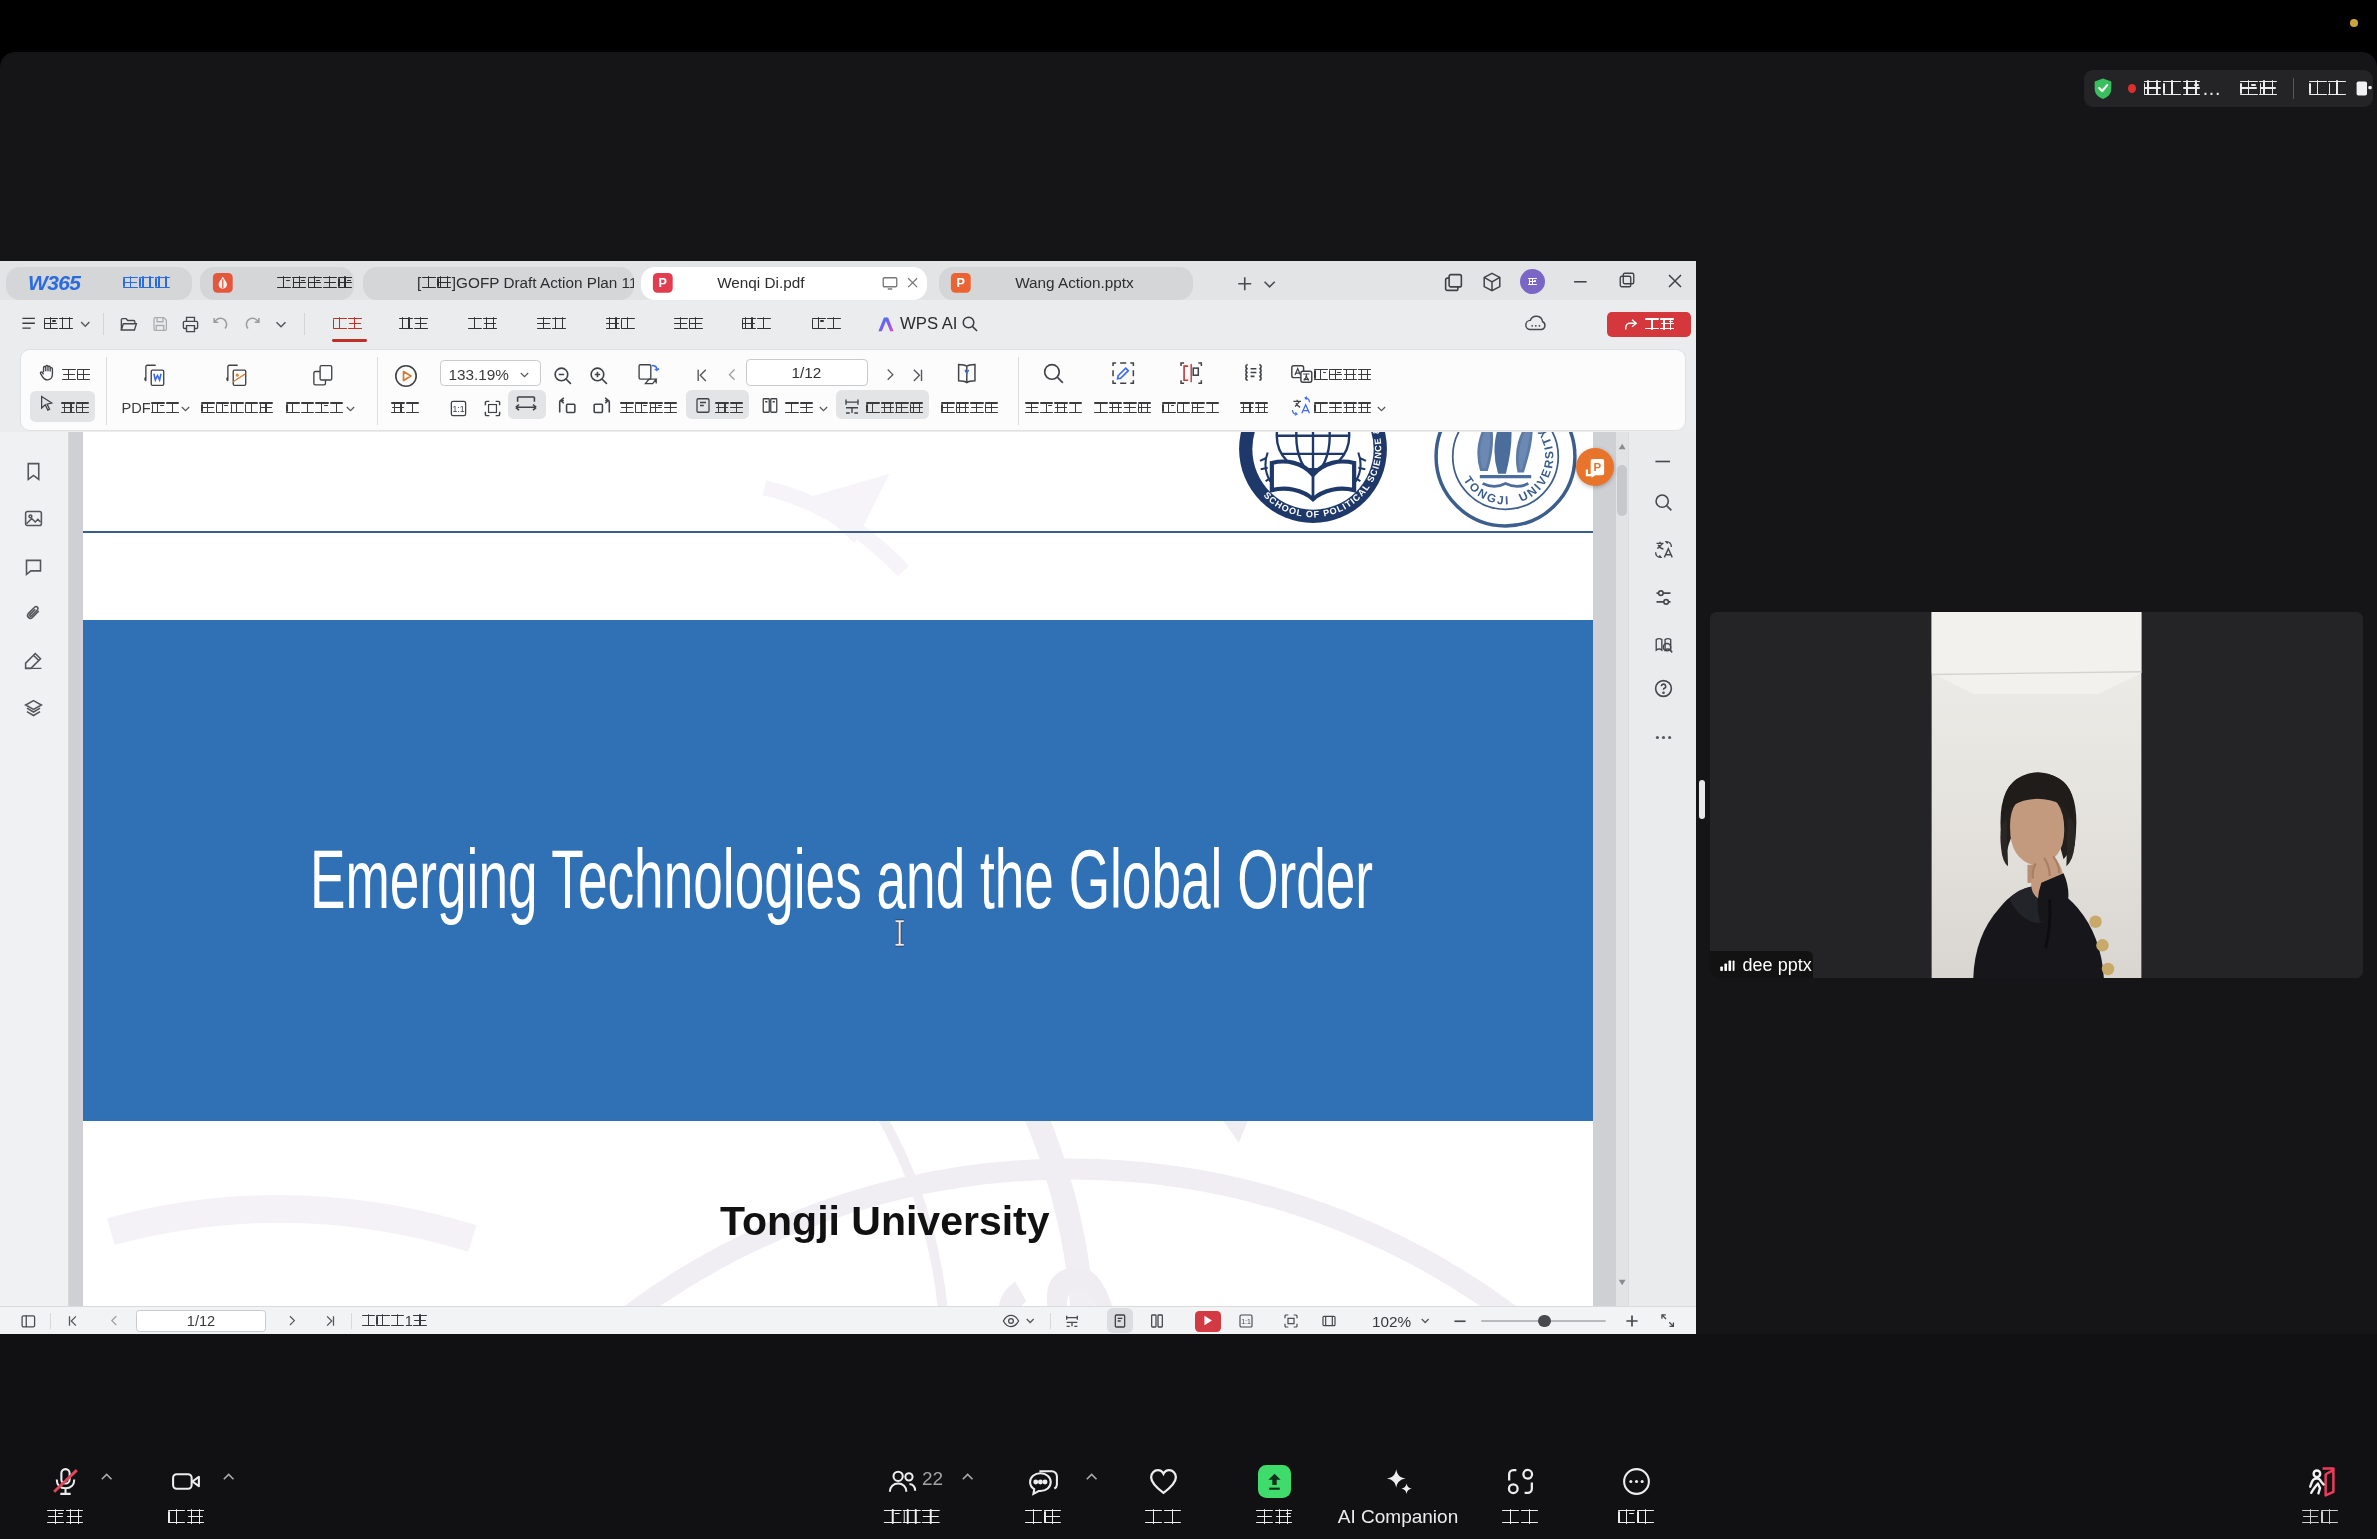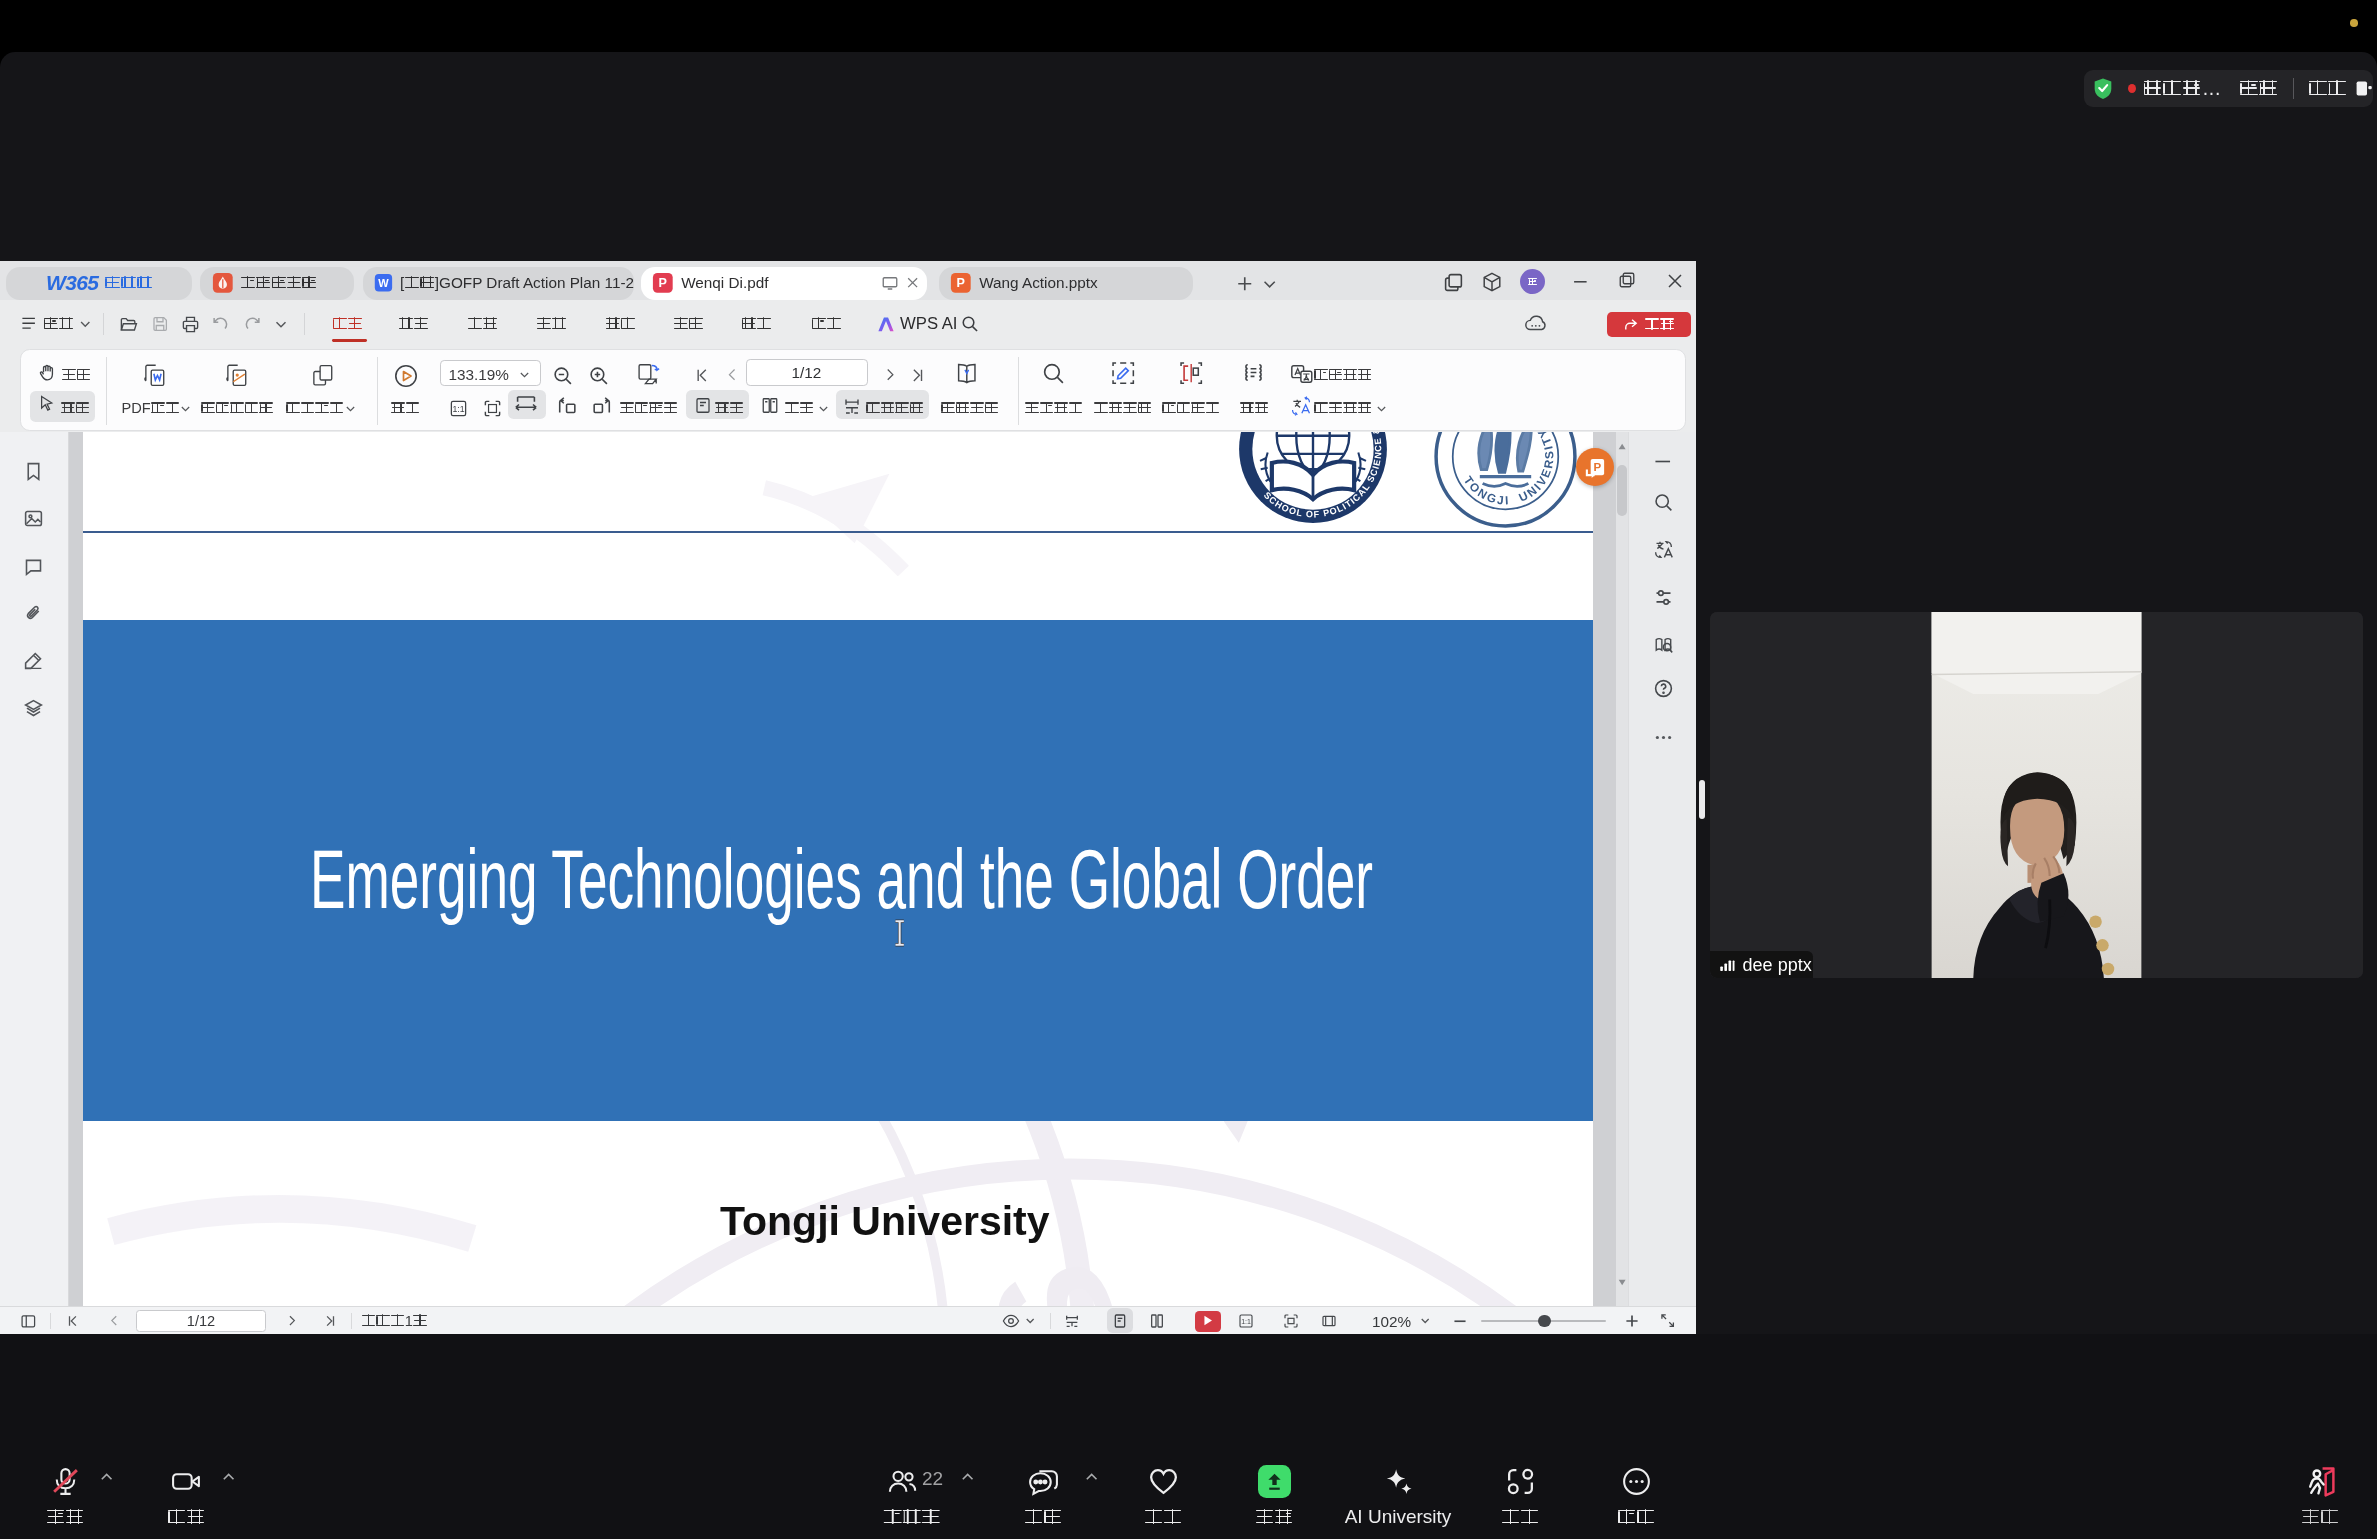--- a/index.html
+++ b/index.html
@@ -6,21 +6,21 @@
 #root{position:relative;width:2377px;height:1539px;overflow:hidden;background:#000;}
 .abs{position:absolute;}
 .zh{white-space:nowrap;}
 .zg{display:inline-block;width:1em;height:1em;position:relative;vertical-align:-0.14em;}
 .zg i{position:absolute;background:currentColor;border-radius:1px;}
 svg{display:block;}
 .row{display:flex;align-items:center;}
 #zoomwin{position:absolute;left:0;top:52px;width:2377px;height:1487px;background:#151518;border-radius:15.3px 15.3px 0 0;}
 #wps{position:absolute;left:0;top:261px;width:1696px;height:1073px;background:#ebeced;font-size:15.3px;color:#333;}
 #tabbar{position:absolute;left:0;top:0;width:1696px;height:39px;background:#e3e4e6;}
-.tab{position:absolute;top:5.6px;height:33px;background:#d5d6d8;border-radius:14px;display:flex;align-items:center;font-size:15.3px;color:#2e2e30;overflow:hidden;}
+.tab{position:absolute;top:5.6px;height:33px;background:#d5d6d8;border-radius:14px;display:flex;align-items:center;font-size:15.3px;color:#2e2e30;overflow:hidden;gap:36px;}
 .tab.act{background:#fff;}
 #menubar{position:absolute;left:0;top:39px;width:1696px;height:47px;background:#ebeced;}
 .mi{position:absolute;top:0;height:47px;display:flex;align-items:center;color:#333;}
 #ribbon{position:absolute;left:19.5px;top:88px;width:1666px;height:82px;background:#fcfcfd;border:0.7px solid #dfe0e2;border-radius:9.7px;}
 .rl{position:absolute;font-size:14.6px;color:#3b3b3d;white-space:nowrap;}
 .chip{position:absolute;background:#e3e4e6;border-radius:5.6px;}
 .vsep{position:absolute;width:0.7px;background:#dcdddf;}
 .ic{position:absolute;color:#45484c;}
 #content{position:absolute;left:0;top:171px;width:1696px;height:874px;background:#cfd0d3;}
 #lsb{position:absolute;left:0;top:0;width:69px;height:874px;background:#f0f1f3;border-right:0.7px solid #d8d9db;}
@@ -755,21 +755,21 @@
             <path d="M6 19 H18 V21.5 H6 Z"></path>
           </svg>
         </div>
     <div class="lbl zh"><span class="zg"><i style="left:4%;top:14%;width:92%;height:8%"></i><i style="left:4%;top:79%;width:92%;height:8%"></i><i style="left:8%;top:46%;width:84%;height:8%"></i><i style="left:45%;top:10%;width:8%;height:78%"></i></span><span class="zg"><i style="left:4%;top:14%;width:92%;height:8%"></i><i style="left:4%;top:79%;width:92%;height:8%"></i><i style="left:8%;top:46%;width:84%;height:8%"></i><i style="left:62%;top:30%;width:26%;height:8%"></i><i style="left:24%;top:10%;width:8%;height:78%"></i><i style="left:68%;top:10%;width:8%;height:78%"></i></span></div>
   </div>
   <div class="ztool" style="left:1398px;top:1465px;transform:translateX(-50%);">
     <svg width="33" height="33" viewBox="0 0 32 32" fill="#ededee">
           <path d="M14 4 C15 9.5 17.5 12 23 13 C17.5 14 15 16.5 14 22 C13 16.5 10.5 14 5 13 C10.5 12 13 9.5 14 4 Z"></path>
           <path d="M24 18 C24.5 21 26 22.5 29 23 C26 23.5 24.5 25 24 28 C23.5 25 22 23.5 19 23 C22 22.5 23.5 21 24 18 Z"></path>
         </svg>
-    <div class="lbl">AI University</div>
+    <div class="lbl">AI Companion</div>
   </div>
   <div class="ztool" style="left:1520px;top:1465px;transform:translateX(-50%);">
     <svg width="33" height="33" viewBox="0 0 32 32" fill="none" stroke="#ededee" stroke-width="2.2">
           <path d="M12 5 H9 A4 4 0 0 0 5 9 V15"></path>
           <circle cx="23" cy="9" r="4.2"></circle>
           <circle cx="9" cy="23" r="4.2"></circle>
           <path d="M20 27 H23 A4 4 0 0 0 27 23 V17"></path>
         </svg>
     <div class="lbl zh"><span class="zg"><i style="left:4%;top:14%;width:92%;height:8%"></i><i style="left:4%;top:79%;width:92%;height:8%"></i><i style="left:45%;top:10%;width:8%;height:78%"></i></span><span class="zg"><i style="left:4%;top:14%;width:92%;height:8%"></i><i style="left:4%;top:79%;width:92%;height:8%"></i><i style="left:45%;top:10%;width:8%;height:78%"></i></span></div>
   </div>

